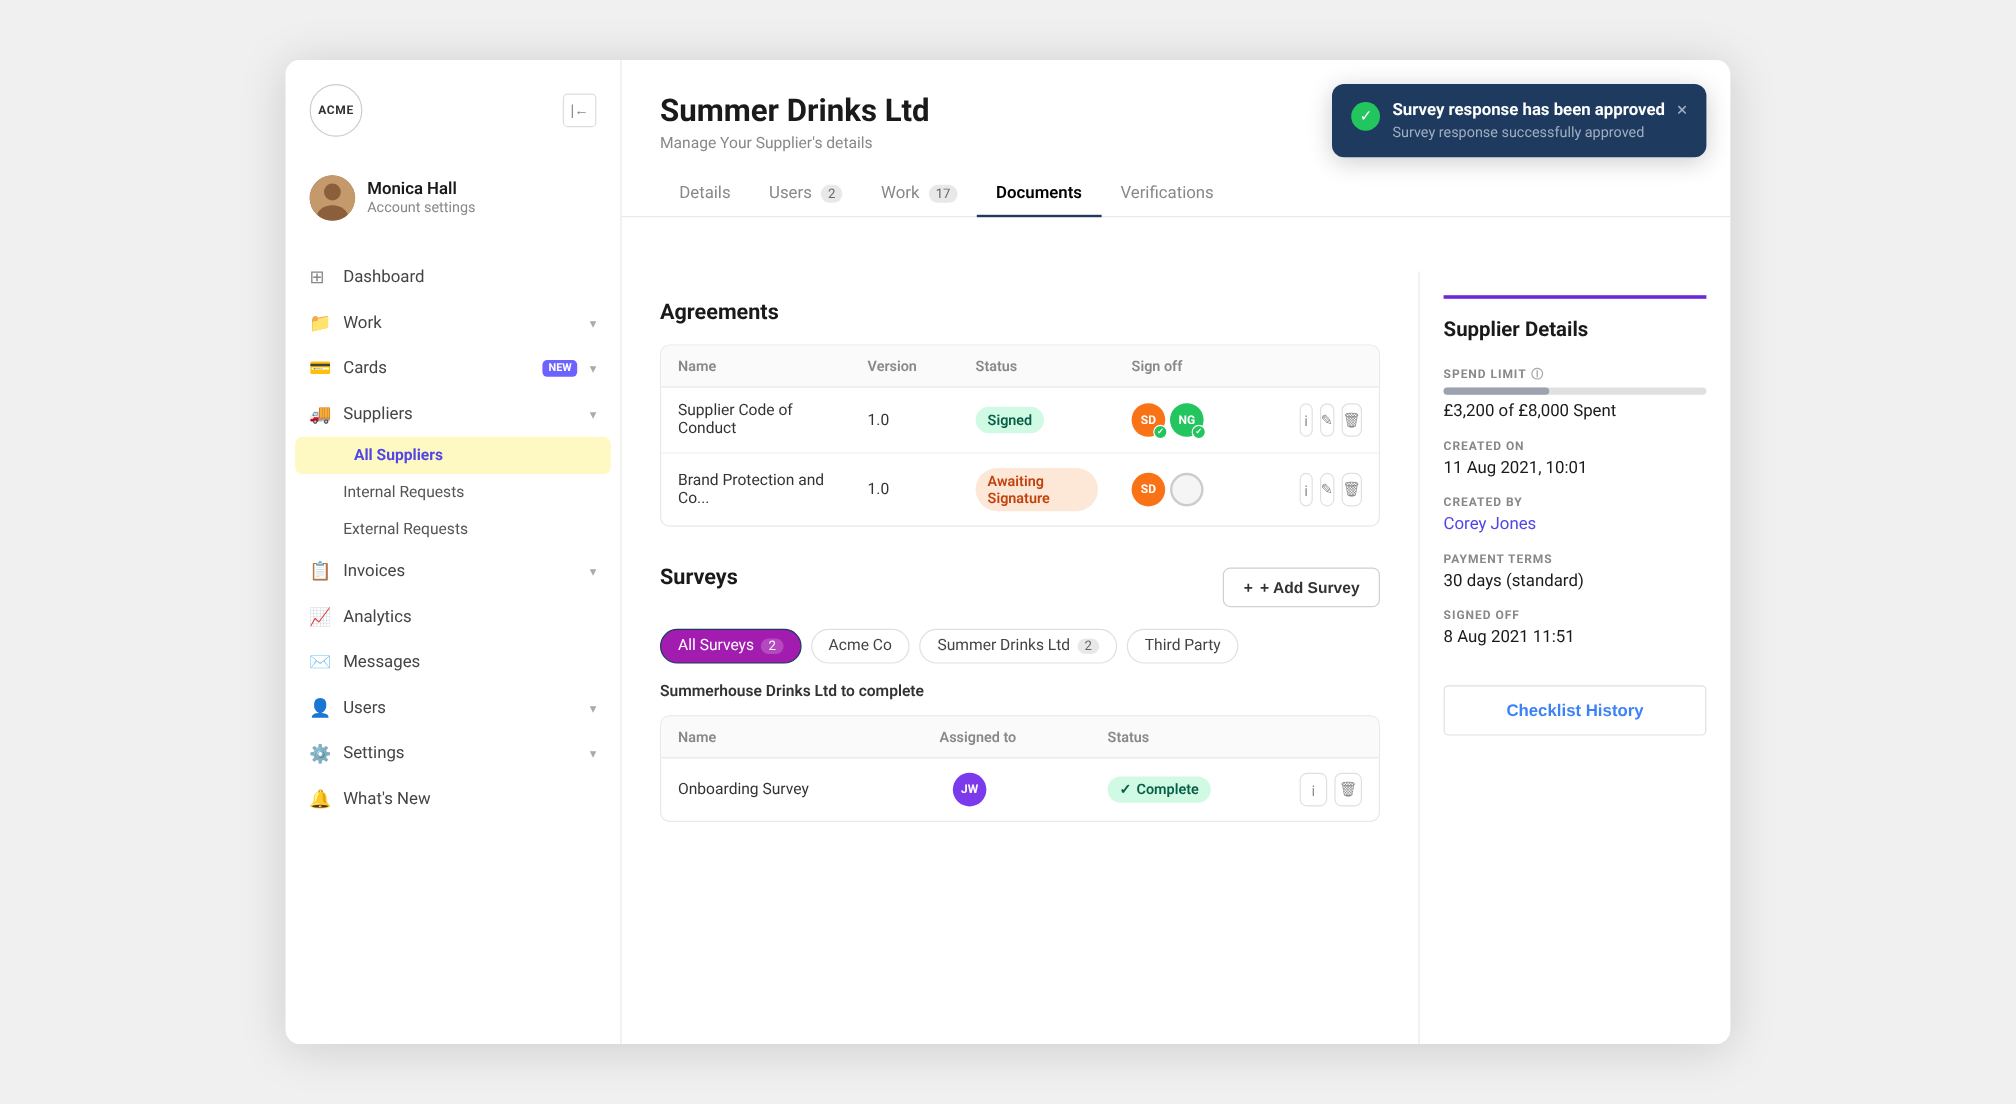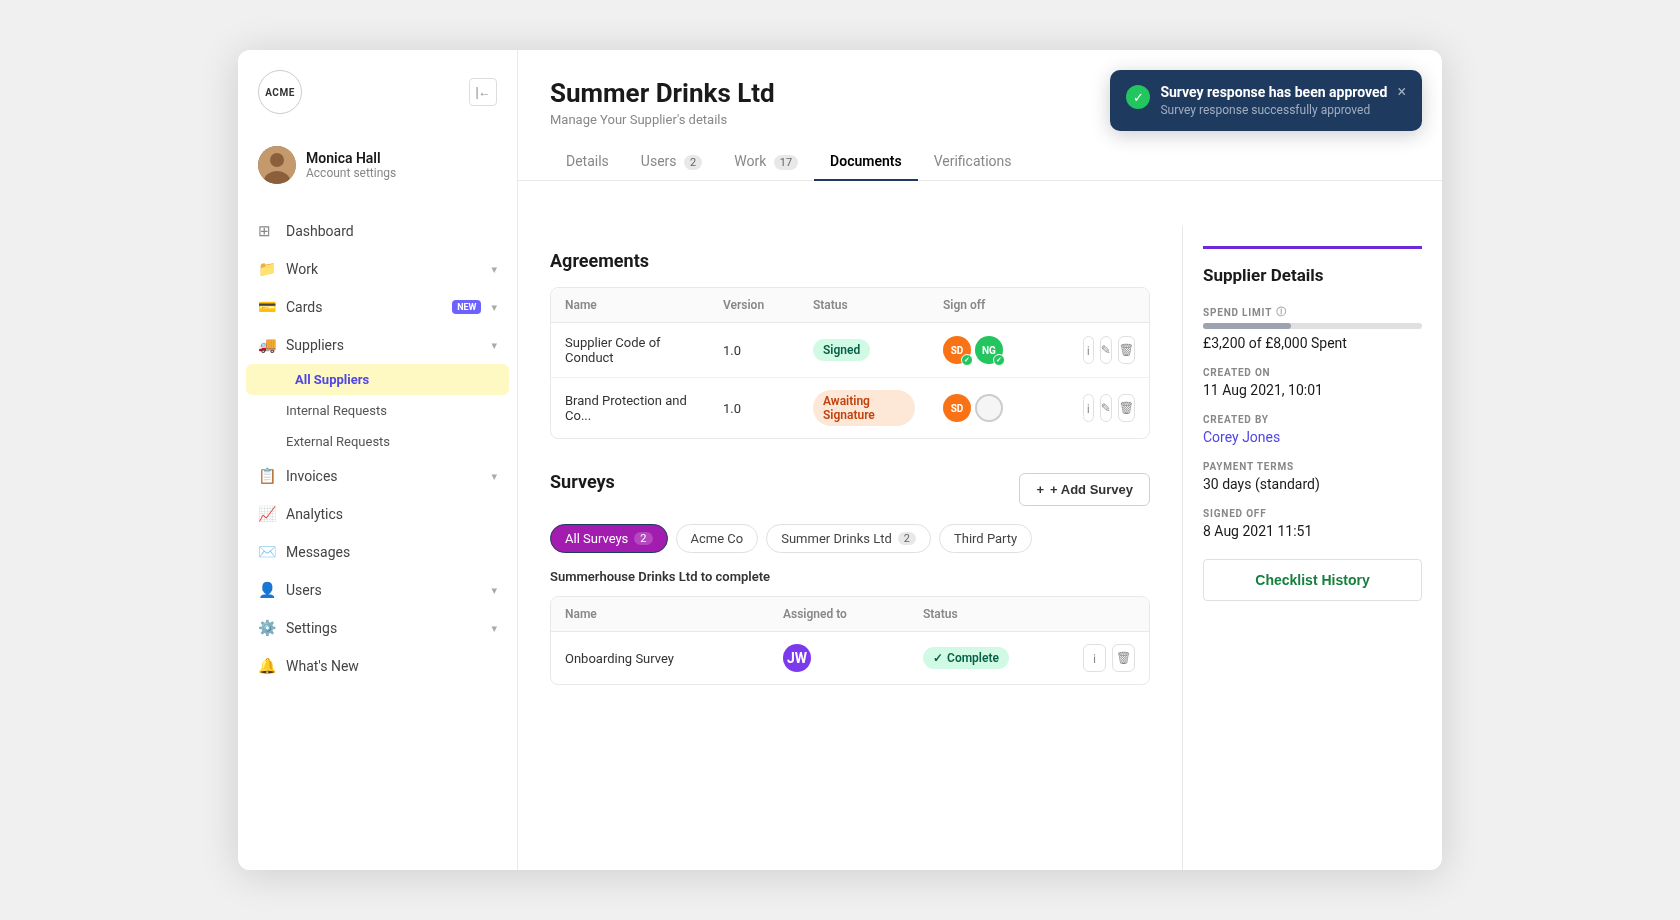--- a/index.html
+++ b/index.html
@@ -394,23 +394,24 @@
     }
     .survey-table-row:last-child { border-bottom: none; }
     .assignee-avatar {
       width: 28px;
       height: 28px;
       border-radius: 50%;
       background: #7c3aed;
       display: flex;
       align-items: center;
       justify-content: center;
-      font-size: 14px;
+      font-size: 10px;
       font-weight: 700;
       color: #fff;
+      margin-left: 11px;
     }
     .status-complete {
       background: #d1fae5;
       color: #065f46;
       font-size: 12px;
       font-weight: 600;
       padding: 4px 10px;
       border-radius: 20px;
       display: inline-flex;
       align-items: center;
@@ -471,22 +472,22 @@
     }
     .checklist-btn {
       width: 100%;
       padding: 12px;
       border: 1px solid #e0e0e0;
       border-radius: 4px;
       background: #fff;
       cursor: pointer;
       font-size: 14px;
       font-weight: 600;
-      color: #15803d;
-      margin-top: 4px;
+      color: #3b82f6;
+      margin-top: 16px;
     }
 
     
     .toast {
       position: absolute;
       top: 20px;
       right: 20px;
       background: #1e3a5f;
       color: #fff;
       border-radius: 10px;

